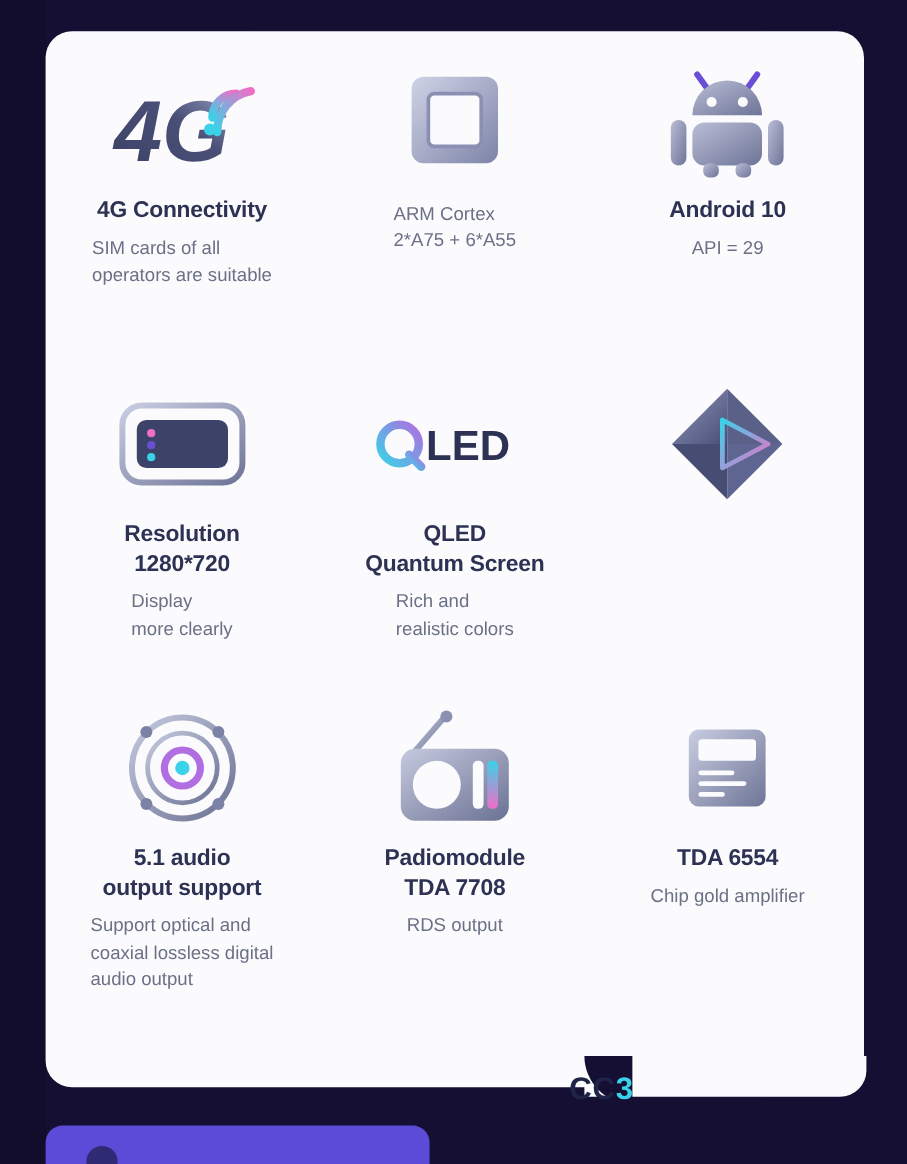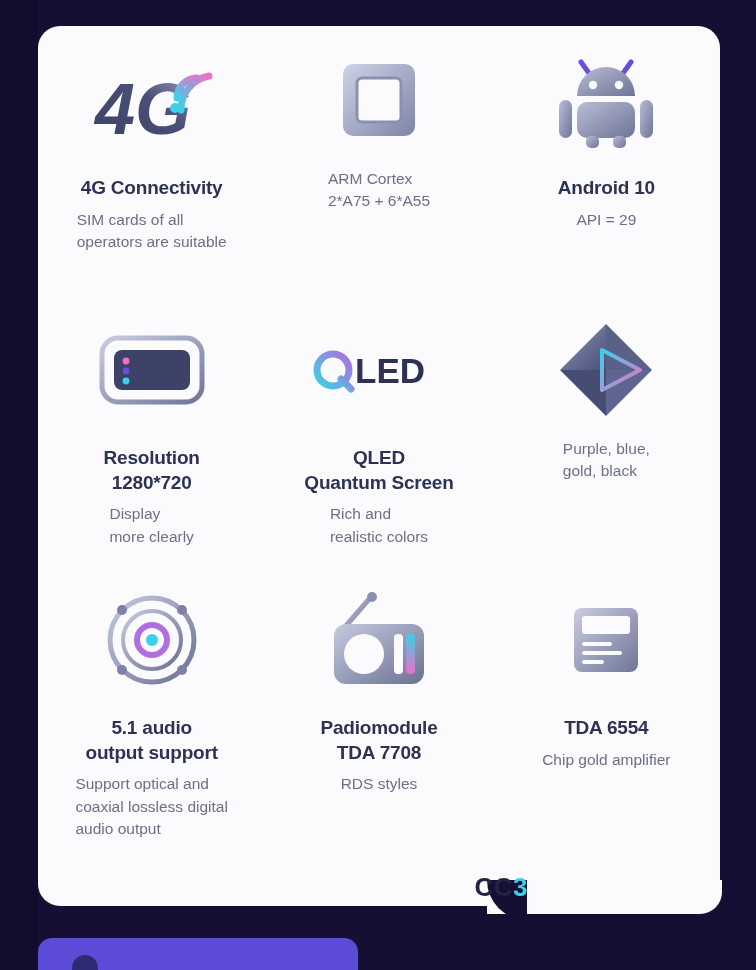--- a/index.html
+++ b/index.html
@@ -58,37 +58,37 @@
     align-items: center;
     padding: 0 12px;
   }
   .icon-box {
     height: 120px;
     display: flex;
     align-items: center;
     justify-content: center;
   }
   .title {
-    margin-top: 16px;
+    margin-top: 4px;
     font-size: 19px;
     font-weight: bold;
     color: #2d3254;
     text-align: center;
     line-height: 1.3;
     letter-spacing: -0.2px;
   }
   .subtitle {
     margin-top: 8px;
     font-size: 15.5px;
     color: #6b7086;
     line-height: 1.45;
   }
   .brand {
     position: absolute;
-    right: 72px; top: 872px;
+    right: 72px; top: 892px;
     font-size: 26px;
     font-weight: bold;
     letter-spacing: 0.5px;
   }
   .brand .cc { color: #1f2347; }
   .brand .three { color: #3ad2e8; }
   #bottom-bar {
     position: absolute;
     left: 38px; top: 938px;
     width: 320px; height: 40px;
@@ -258,21 +258,20 @@
               <stop offset="100%" stop-color="#f06ec8"></stop>
             </linearGradient>
           </defs>
           <path d="M50 4 L50 50 L4 50 Z" fill="url(#gd1)"></path>
           <path d="M50 4 L50 50 L96 50 Z" fill="#5a6088"></path>
           <path d="M50 50 L50 96 L4 50 Z" fill="#474c72"></path>
           <path d="M50 50 L50 96 L96 50 Z" fill="#5f6591"></path>
           <path d="M46 30 L84 50 L46 70 Z" fill="none" stroke="url(#gd2)" stroke-width="4" stroke-linejoin="round"></path>
         </svg>
       </div>
-      <div class="subtitle">Purple, blue,<br>gold, black</div>
     </div>
 
     <div class="cell">
       <div class="icon-box">
         <svg width="96" height="96" viewBox="0 0 96 96">
           <defs>
             <linearGradient id="gsp" x1="0" y1="0" x2="1" y2="1">
               <stop offset="0%" stop-color="#c6cadf"></stop>
               <stop offset="100%" stop-color="#6b7193"></stop>
             </linearGradient>
@@ -308,21 +307,21 @@
           </defs>
           <line x1="18" y1="36" x2="44" y2="6" stroke="url(#grad1)" stroke-width="5" stroke-linecap="round"></line>
           <circle cx="46" cy="5" r="5" fill="#8b90b3"></circle>
           <rect x="8" y="32" width="90" height="60" rx="12" fill="url(#grad1)"></rect>
           <circle cx="38" cy="62" r="20" fill="#fbfbfd"></circle>
           <rect x="68" y="42" width="9" height="40" rx="4" fill="#fbfbfd"></rect>
           <rect x="80" y="42" width="9" height="40" rx="4" fill="url(#gbar)"></rect>
         </svg>
       </div>
       <div class="title">Padiomodule<br>TDA 7708</div>
-      <div class="subtitle">RDS styles</div>
+      <div class="subtitle">RDS output</div>
     </div>
 
     <div class="cell">
       <div class="icon-box">
         <svg width="92" height="92" viewBox="0 0 92 92">
           <defs>
             <linearGradient id="gamp" x1="0" y1="0" x2="1" y2="1">
               <stop offset="0%" stop-color="#c9cde2"></stop>
               <stop offset="100%" stop-color="#6f7597"></stop>
             </linearGradient>

